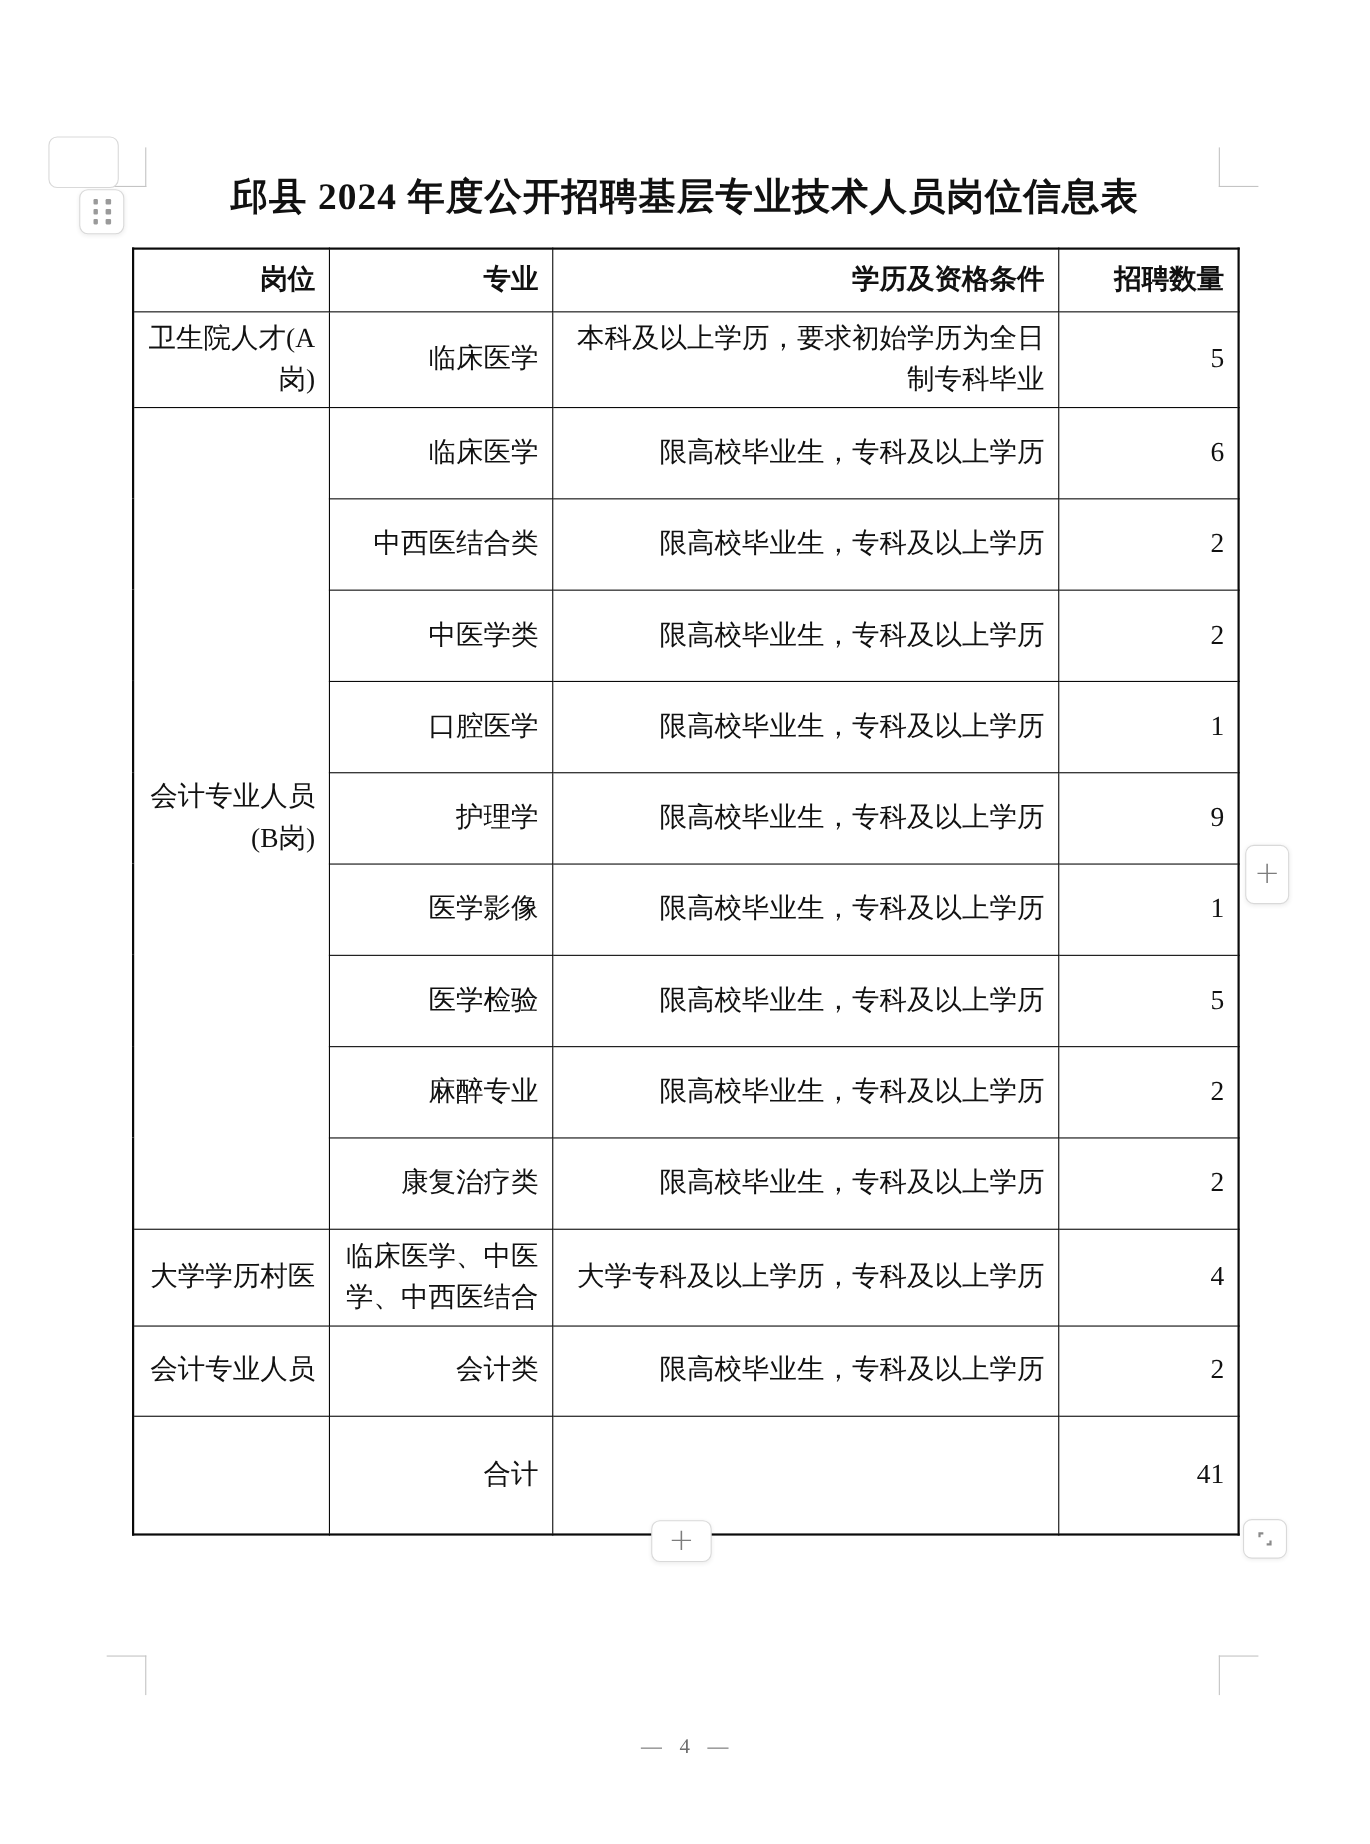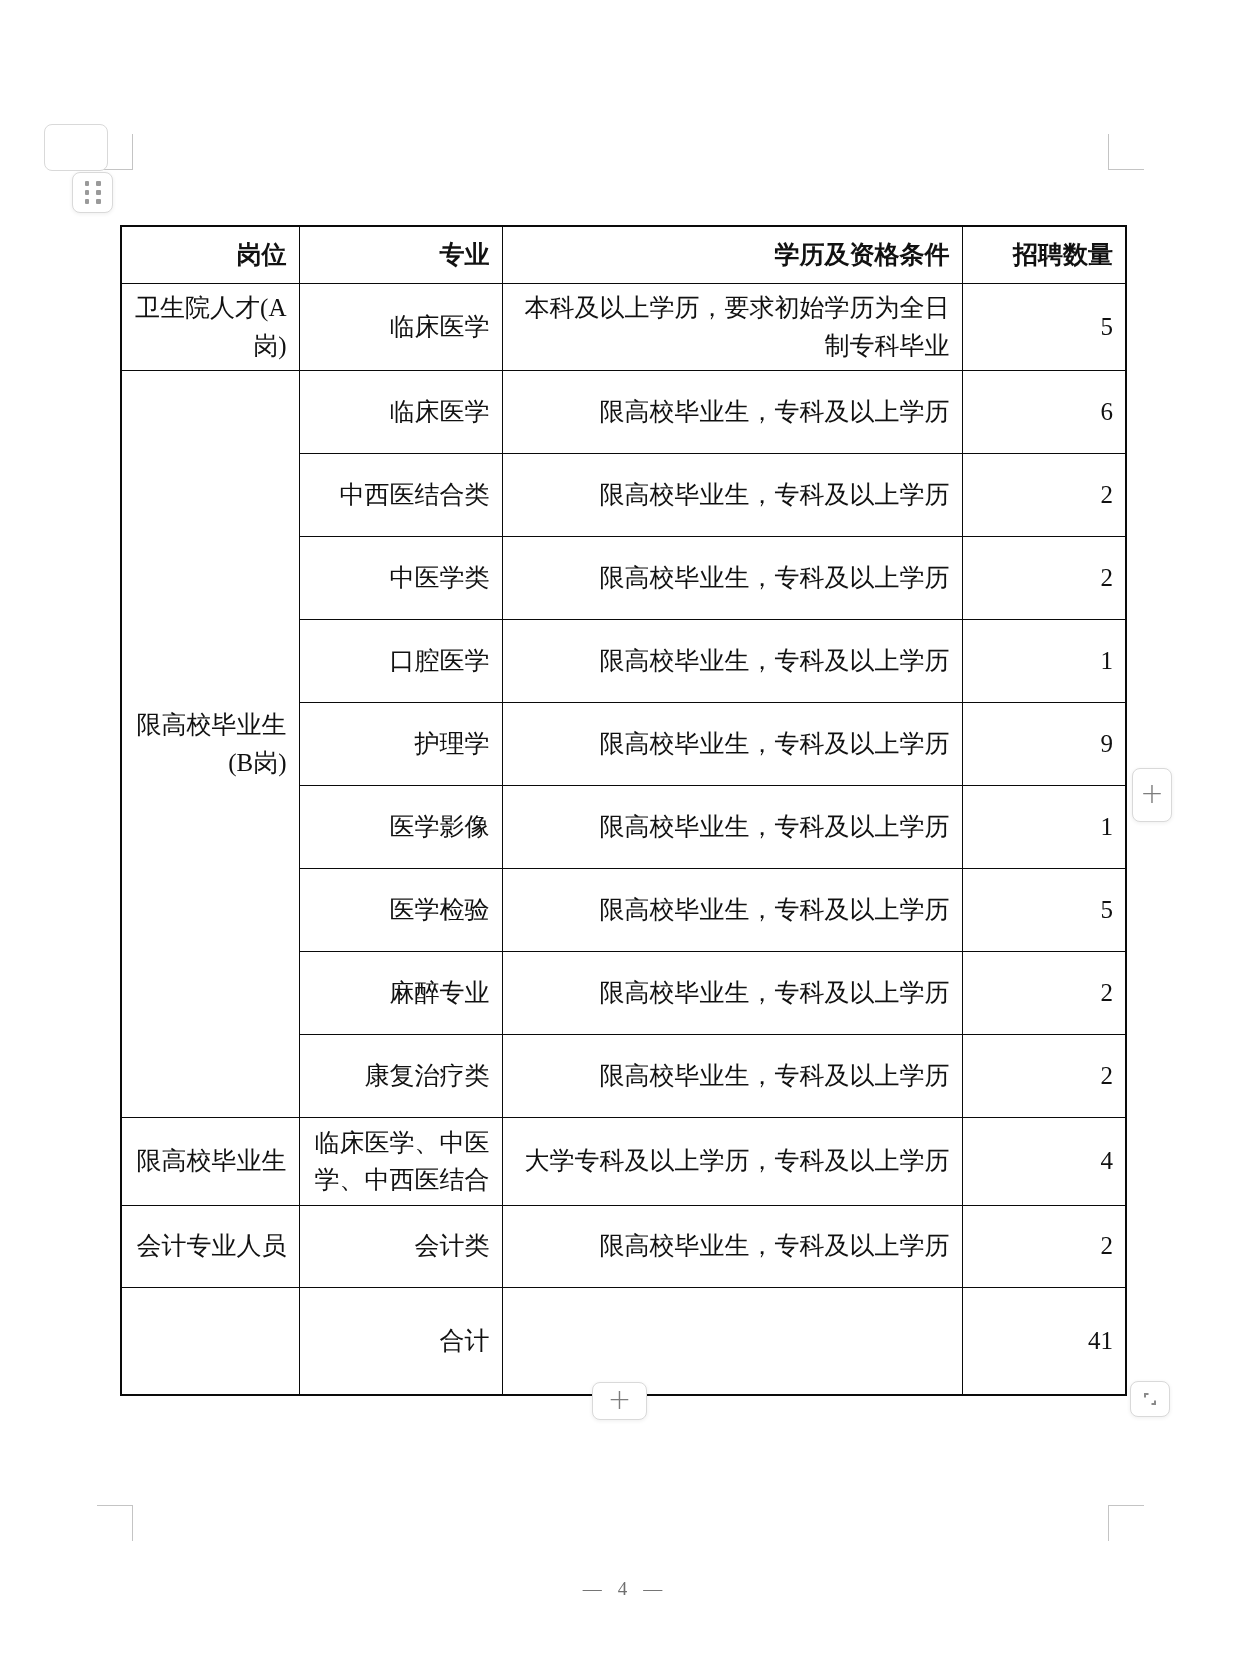--- a/index.html
+++ b/index.html
@@ -104,20 +104,21 @@
     <span class="dots">
       <i></i>
         <i></i>
         <i></i>
         <i></i>
         <i></i>
         <i></i>
     </span>
   </div>
 
+  <div class="doc-title">邱县 2024 年度公开招聘基层专业技术人员岗位信息表</div>
 
   <table class="jobs">
     <colgroup>
       <col class="c-pos">
         <col class="c-major">
         <col class="c-req">
         <col class="c-count">
     </colgroup>
     <tbody>
       <tr class="r-head">
@@ -126,21 +127,21 @@
         <th>学历及资格条件</th>
         <th>招聘数量</th>
       </tr>
       <tr class="r-a">
         <td class="cell-pos">卫生院人才(A岗)</td>
         <td class="cell-major">临床医学</td>
         <td>本科及以上学历，要求初始学历为全日制专科毕业</td>
         <td>5</td>
       </tr>
       <tr class="r-b">
-        <td class="cell-pos" rowspan="9">限高校毕业生(B岗)</td>
+        <td class="cell-pos" rowspan="9">会计专业人员(B岗)</td>
         <td class="cell-major">临床医学</td>
         <td>限高校毕业生，专科及以上学历</td>
         <td>6</td>
       </tr>
       <tr class="r-b">
         <td class="cell-major">中西医结合类</td>
         <td>限高校毕业生，专科及以上学历</td>
         <td>2</td>
       </tr>
       <tr class="r-b">
@@ -172,21 +173,21 @@
         <td class="cell-major">麻醉专业</td>
         <td>限高校毕业生，专科及以上学历</td>
         <td>2</td>
       </tr>
       <tr class="r-b">
         <td class="cell-major">康复治疗类</td>
         <td>限高校毕业生，专科及以上学历</td>
         <td>2</td>
       </tr>
       <tr class="r-village">
-        <td class="cell-pos">限高校毕业生</td>
+        <td class="cell-pos">大学学历村医</td>
         <td class="cell-major">临床医学、中医学、中西医结合</td>
         <td>大学专科及以上学历，专科及以上学历</td>
         <td>4</td>
       </tr>
       <tr class="r-acct">
         <td class="cell-pos">会计专业人员</td>
         <td class="cell-major">会计类</td>
         <td>限高校毕业生，专科及以上学历</td>
         <td>2</td>
       </tr>

